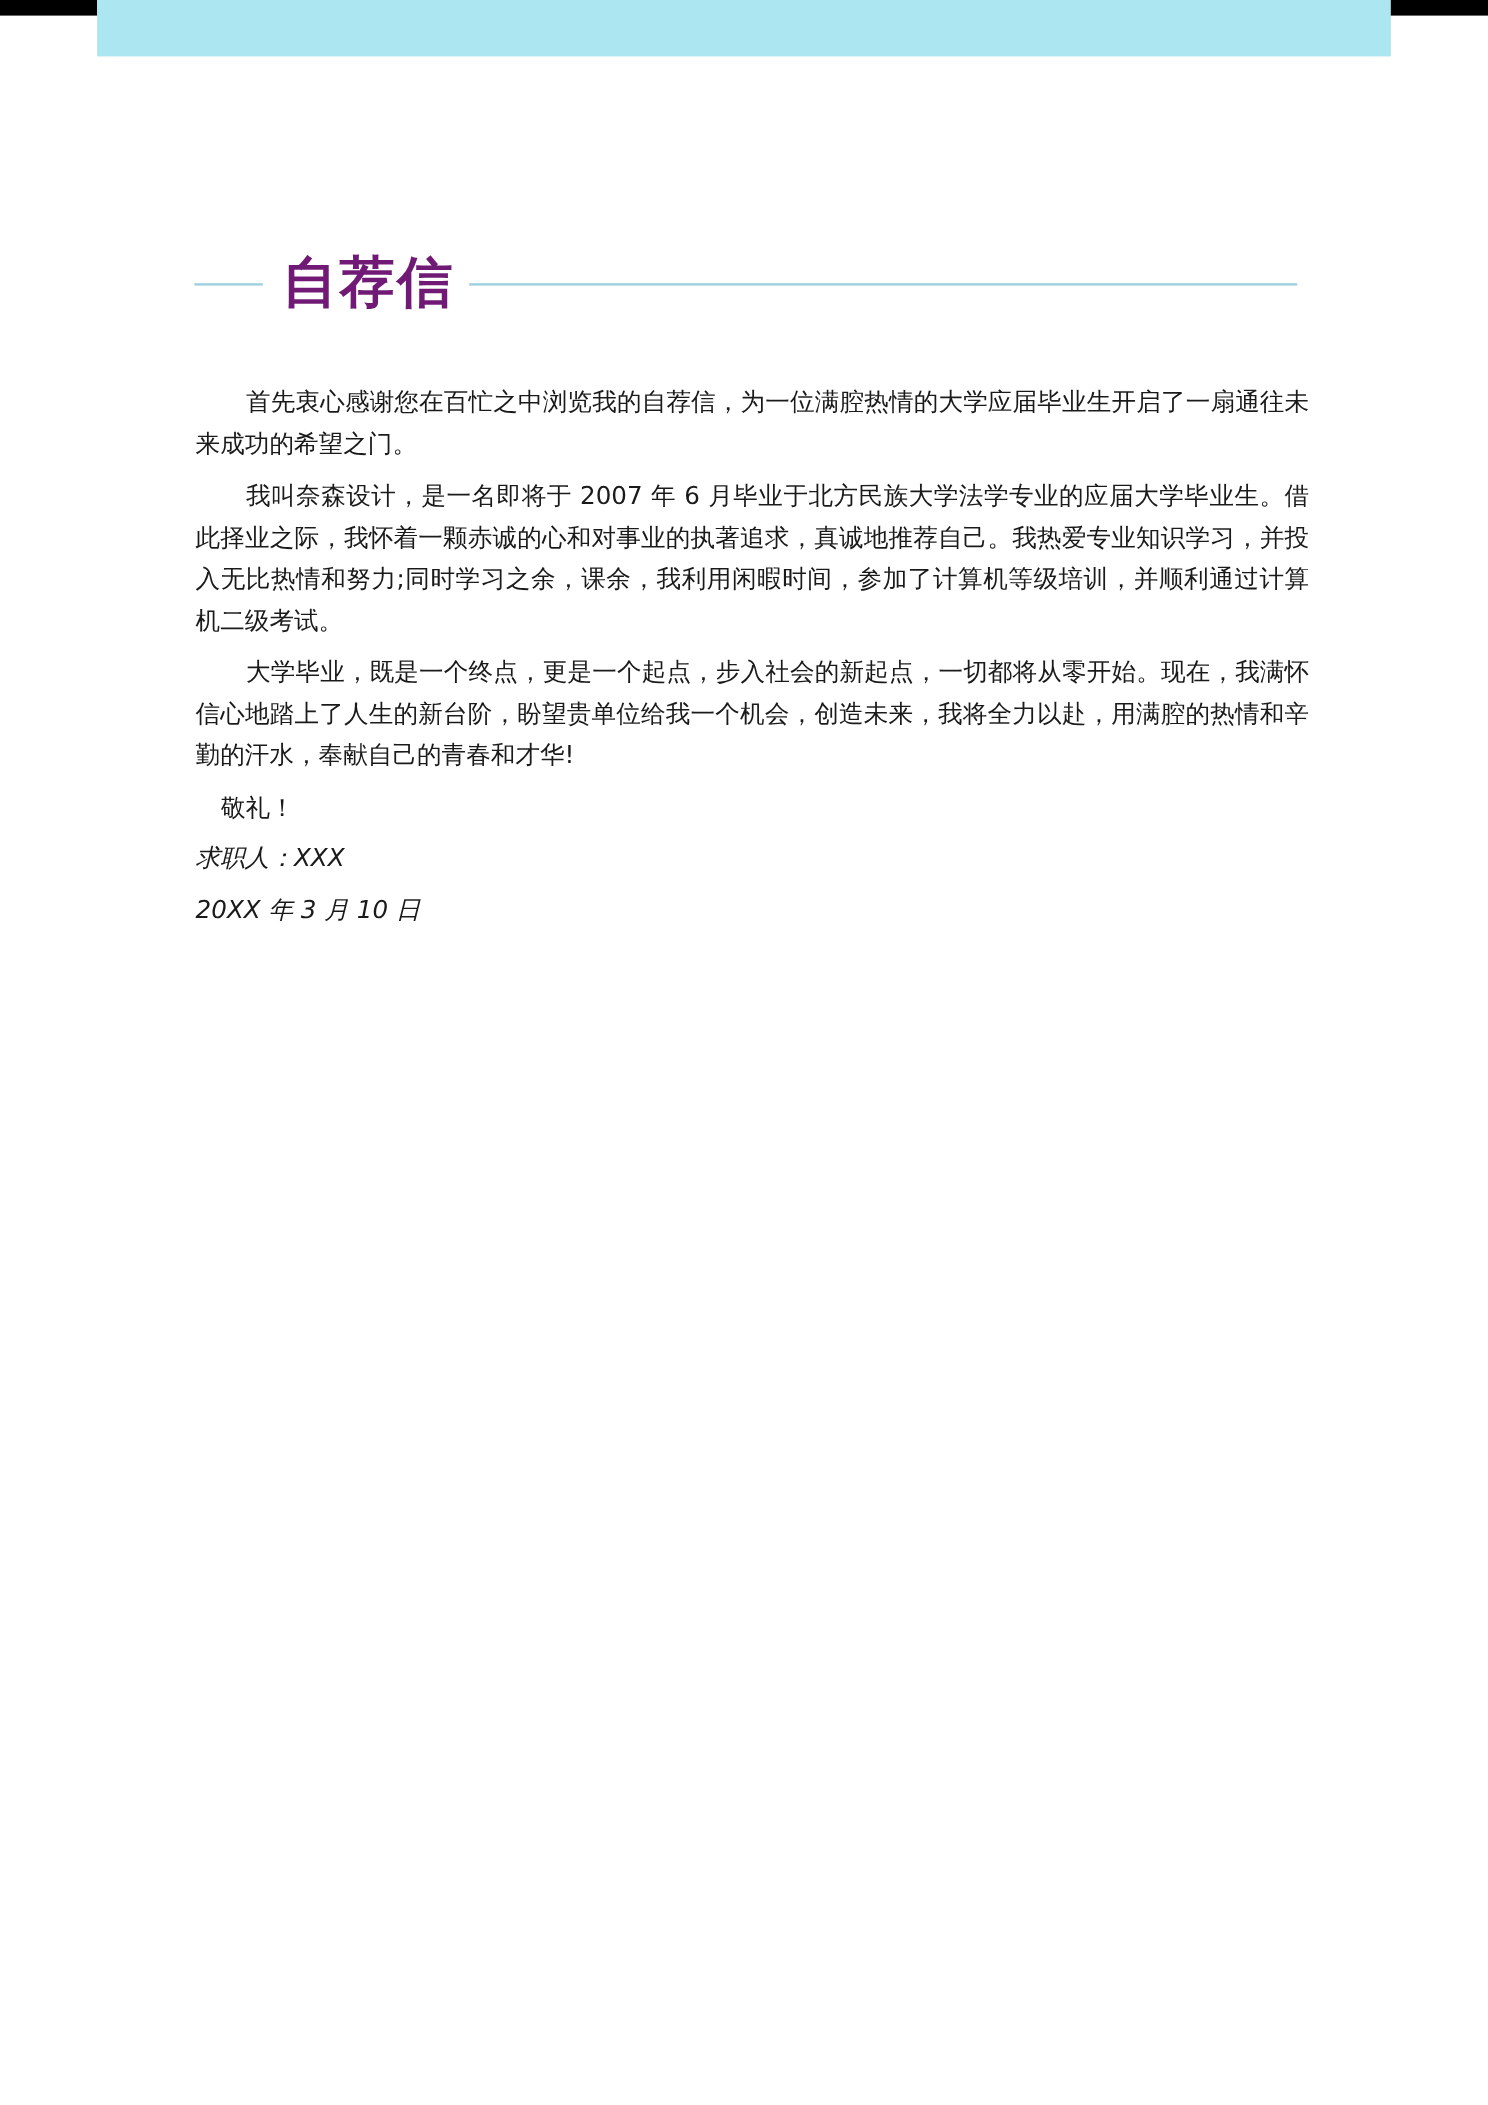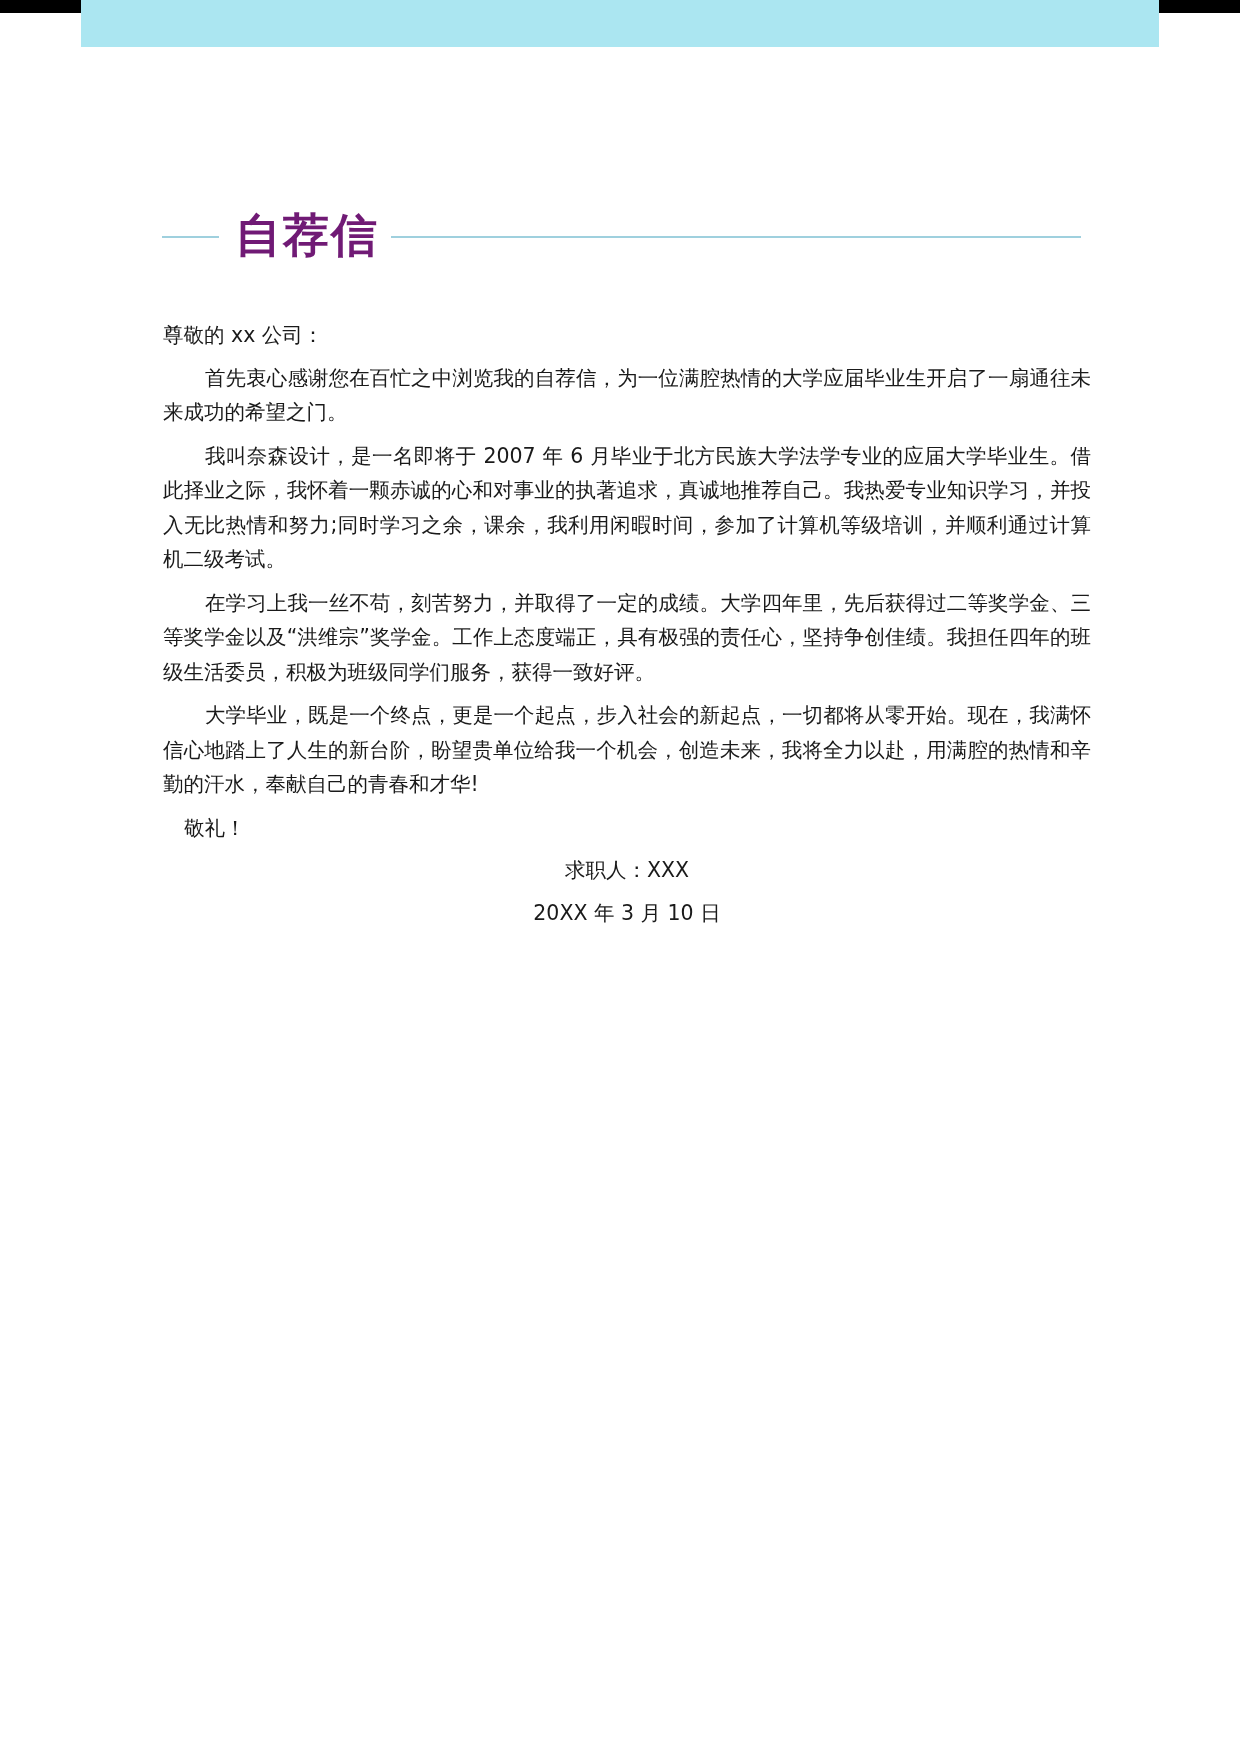--- a/index.html
+++ b/index.html
@@ -14,37 +14,35 @@
   .title-text { position: absolute; left: 73px; top: 0; font-size: 46px; font-weight: bold;
                 color: #701a75; letter-spacing: 2px; line-height: 70px; }
   .title-line-right { position: absolute; left: 229px; top: 36px; width: 690px; height: 2px; background: #9fd0de; }
   .letter { position: absolute; top: 318px; left: 163px; width: 928px; font-size: 20.5px; line-height: 34.5px; }
   .letter p { margin: 0; }
   .salutation { margin-bottom: 8px !important; }
   .greeting { text-indent: 42px; margin-bottom: 8px !important; }
   .para { text-indent: 42px; margin-bottom: 9px !important; text-align: justify; }
   .closing { margin-top: 2px !important; margin-bottom: 8px !important; }
   .regards { padding-left: 21px; margin-bottom: 8px !important; }
-  .sign { text-align: center; margin-bottom: 8px !important; }
+  .sign { text-align: left; margin-bottom: 8px !important; font-style: italic; }
 </style>
 </head>
 <body>
 
 <div class="corner left"></div>
 <div class="banner"></div>
 <div class="corner right"></div>
 
 <div class="title-row">
   <div class="title-line-left"></div>
   <div class="title-text">自荐信</div>
   <div class="title-line-right"></div>
 </div>
 
 <div class="letter">
-  <p class="salutation">尊敬的 xx 公司：</p>
   <p class="para">首先衷心感谢您在百忙之中浏览我的自荐信，为一位满腔热情的大学应届毕业生开启了一扇通往未来成功的希望之门。</p>
   <p class="para">我叫奈森设计，是一名即将于 2007 年 6 月毕业于北方民族大学法学专业的应届大学毕业生。借此择业之际，我怀着一颗赤诚的心和对事业的执著追求，真诚地推荐自己。我热爱专业知识学习，并投入无比热情和努力;同时学习之余，课余，我利用闲暇时间，参加了计算机等级培训，并顺利通过计算机二级考试。</p>
-  <p class="para">在学习上我一丝不苟，刻苦努力，并取得了一定的成绩。大学四年里，先后获得过二等奖学金、三等奖学金以及“洪维宗”奖学金。工作上态度端正，具有极强的责任心，坚持争创佳绩。我担任四年的班级生活委员，积极为班级同学们服务，获得一致好评。</p>
   <p class="para">大学毕业，既是一个终点，更是一个起点，步入社会的新起点，一切都将从零开始。现在，我满怀信心地踏上了人生的新台阶，盼望贵单位给我一个机会，创造未来，我将全力以赴，用满腔的热情和辛勤的汗水，奉献自己的青春和才华!</p>
   <p class="regards">敬礼！</p>
   <p class="sign">求职人：XXX</p>
   <p class="sign">20XX 年 3 月 10 日</p>
 </div>
 
 </body></html>

